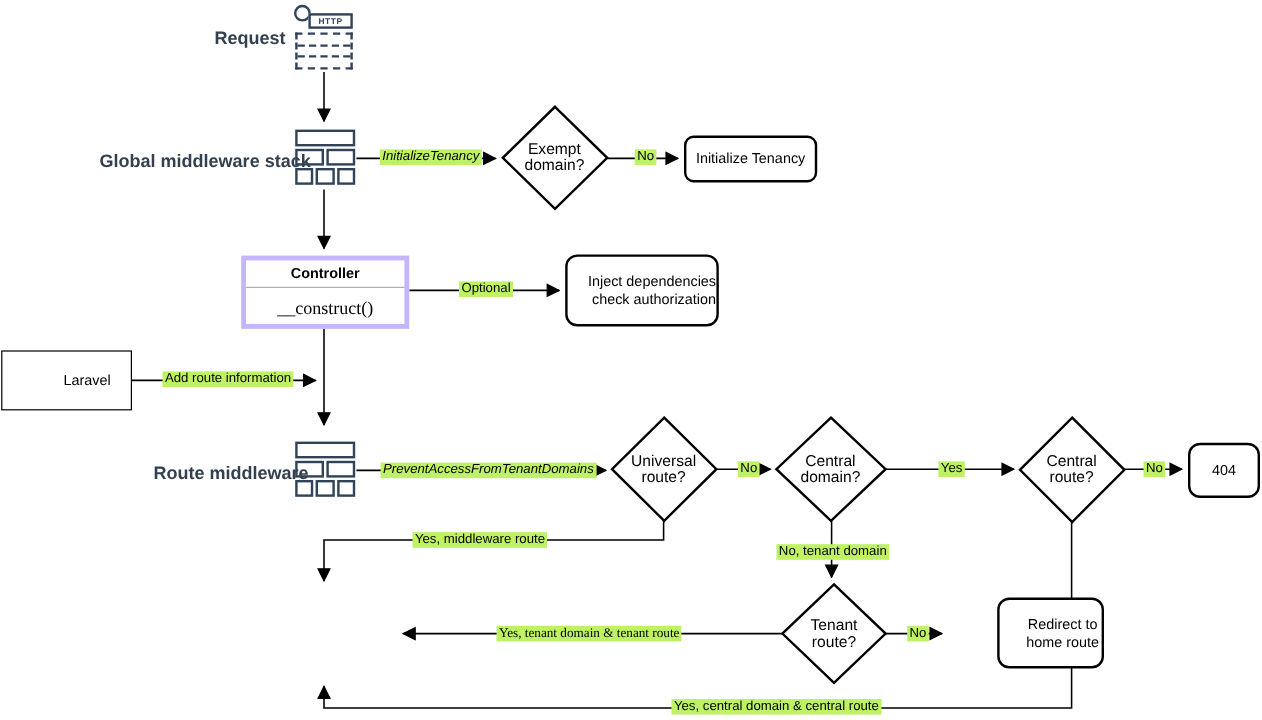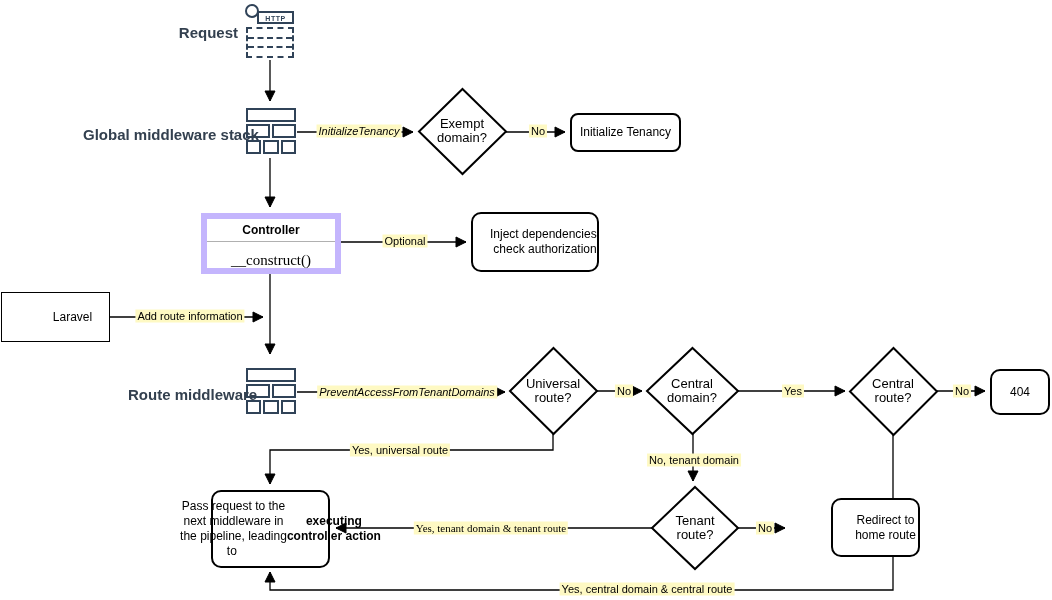--- a/index.html
+++ b/index.html
@@ -14,29 +14,29 @@
     align-items:center;justify-content:center;text-align:center;
     font-size:12px;line-height:15px;
   }
   .pre{white-space:pre;padding-left:20px;}
   .sidelabel{
     position:absolute;z-index:2;font-weight:bold;font-size:15px;color:#33404F;
     text-align:right;white-space:nowrap;
   }
   .elabel{
     position:absolute;z-index:2;transform:translate(-50%,-50%);
-    background:#fef9c3;font-size:11px;line-height:13px;padding:0 2px;white-space:nowrap;
+    background:#bef264;font-size:11px;line-height:13px;padding:0 2px;white-space:nowrap;
   }
   .italic{font-style:italic;}
   .dtext{
     position:absolute;z-index:2;transform:translate(-50%,-50%);
     font-size:13px;line-height:14px;text-align:center;white-space:pre;
   }
   
-  .uml{border:6px solid #c4b5fd;}
+  .uml{border:4px solid #c4b5fd;}
   .uml-head{
     height:22px;display:flex;align-items:center;justify-content:center;
     font-weight:bold;font-size:12px;border-bottom:1px solid #b0b0b0;
   }
   .uml-body{
     height:37px;display:flex;align-items:center;justify-content:center;font-size:15px;font-family:Liberation Serif, serif;
   }
   
   .req-circle{
     position:absolute;left:0;top:3;width:10px;height:10px;border:2px solid #304358;
@@ -151,44 +151,39 @@
   <div class="node rounded pre" style="left:471px;top:212px;width:128px;height:60px;">Inject dependencies,
 check authorization</div>
 
   <div class="node" style="left:1px;top:292px;width:109px;height:50px;border:1px solid #000;display:flex;align-items:center;justify-content:center;font-size:12px;padding-left:34px;">Laravel</div>
 
   <div class="node rounded" style="left:990px;top:369px;width:60px;height:46px;">404</div>
 
   <div class="node rounded pre" style="left:790px;top:498px;width:89px;height:59px;margin-left:41px;">Redirect to
 home route</div>
 
-  <div class="node rounded pre" style="left:211px;top:490px;width:119px;height:78px;line-height:15px;font-size:12px;"><span>Pass request to the
-next middleware in
-the pipeline, leading
-to </span><b>executing
-controller action</b></div>
 
   <div class="dtext" style="left:462px;top:131px;">Exempt
 domain?</div>
   <div class="dtext" style="left:553px;top:391px;">Universal
 route?</div>
   <div class="dtext" style="left:692px;top:391px;">Central
 domain?</div>
   <div class="dtext" style="left:893px;top:391px;">Central
 route?</div>
   <div class="dtext" style="left:695px;top:528px;">Tenant
 route?</div>
 
   <div class="elabel italic" style="left:359px;top:131px;">InitializeTenancy</div>
   <div class="elabel" style="left:538px;top:131px;">No</div>
   <div class="elabel" style="left:405px;top:241px;">Optional</div>
   <div class="elabel" style="left:190px;top:316px;">Add route information</div>
   <div class="elabel italic" style="left:407px;top:392px;">PreventAccessFromTenantDomains</div>
   <div class="elabel" style="left:624px;top:391px;">No</div>
   <div class="elabel" style="left:793px;top:391px;">Yes</div>
   <div class="elabel" style="left:962px;top:391px;">No</div>
-  <div class="elabel" style="left:400px;top:450px;">Yes, universal route</div>
+  <div class="elabel" style="left:400px;top:450px;">Yes, middleware route</div>
   <div class="elabel" style="left:694px;top:460px;">No, tenant domain</div>
   <div class="elabel" style="left:765px;top:528px;">No</div>
   <div class="elabel" style="left:491px;top:528px;font-family:Liberation Serif, serif;">Yes, tenant domain &amp; tenant route</div>
   <div class="elabel" style="left:647px;top:589px;">Yes, central domain &amp; central route</div>
 
 </div>
 
 </body></html>

